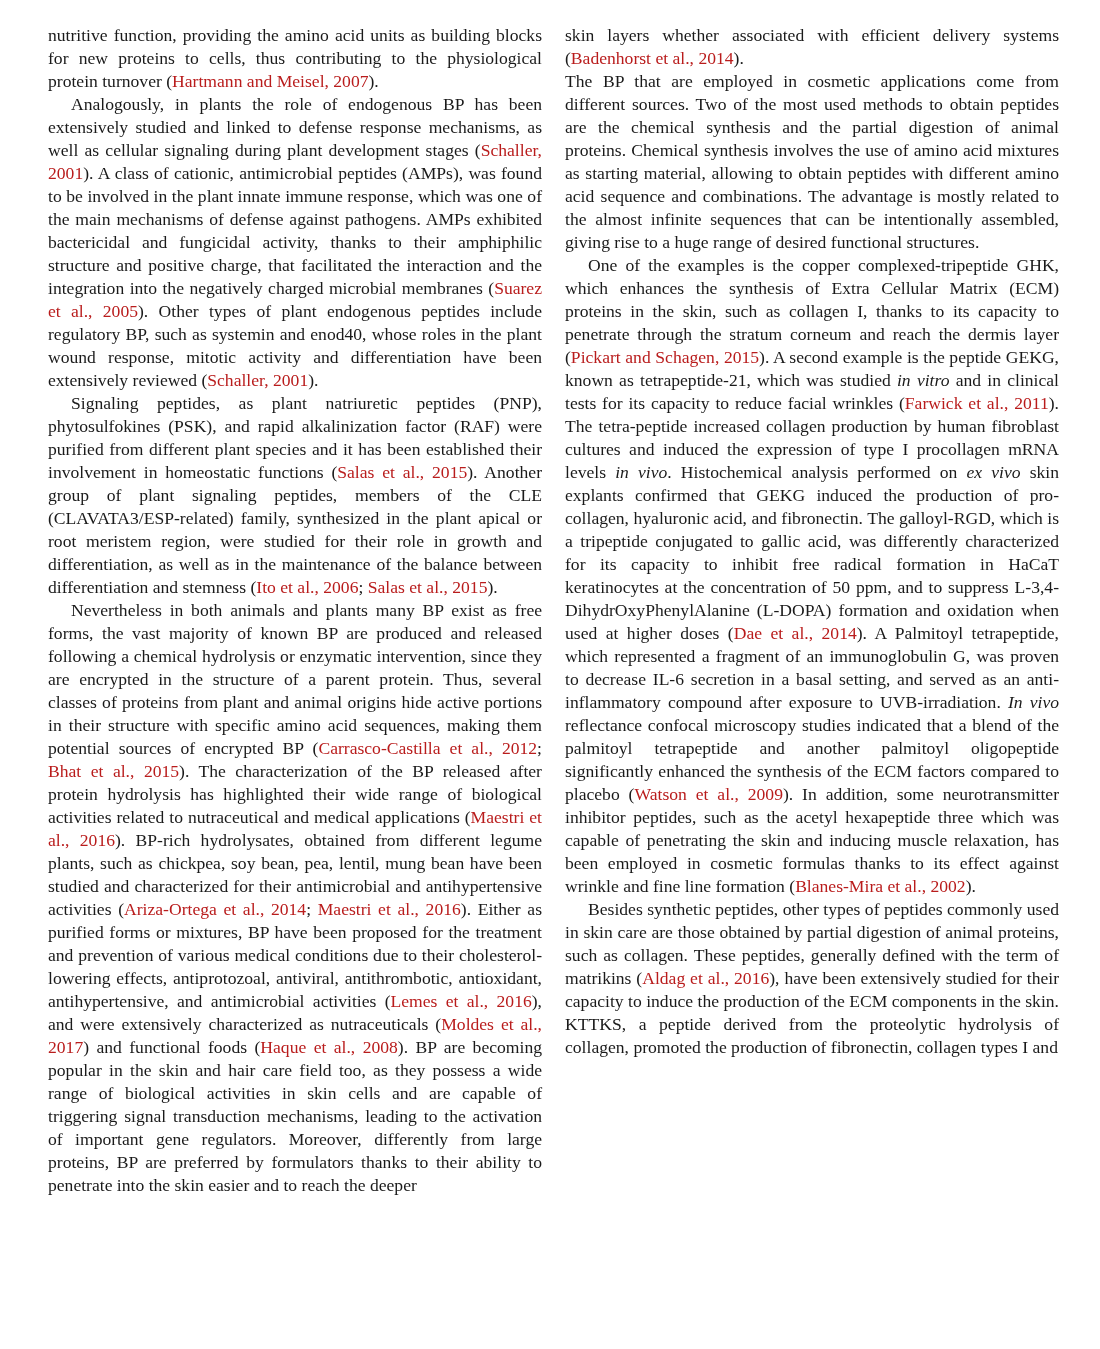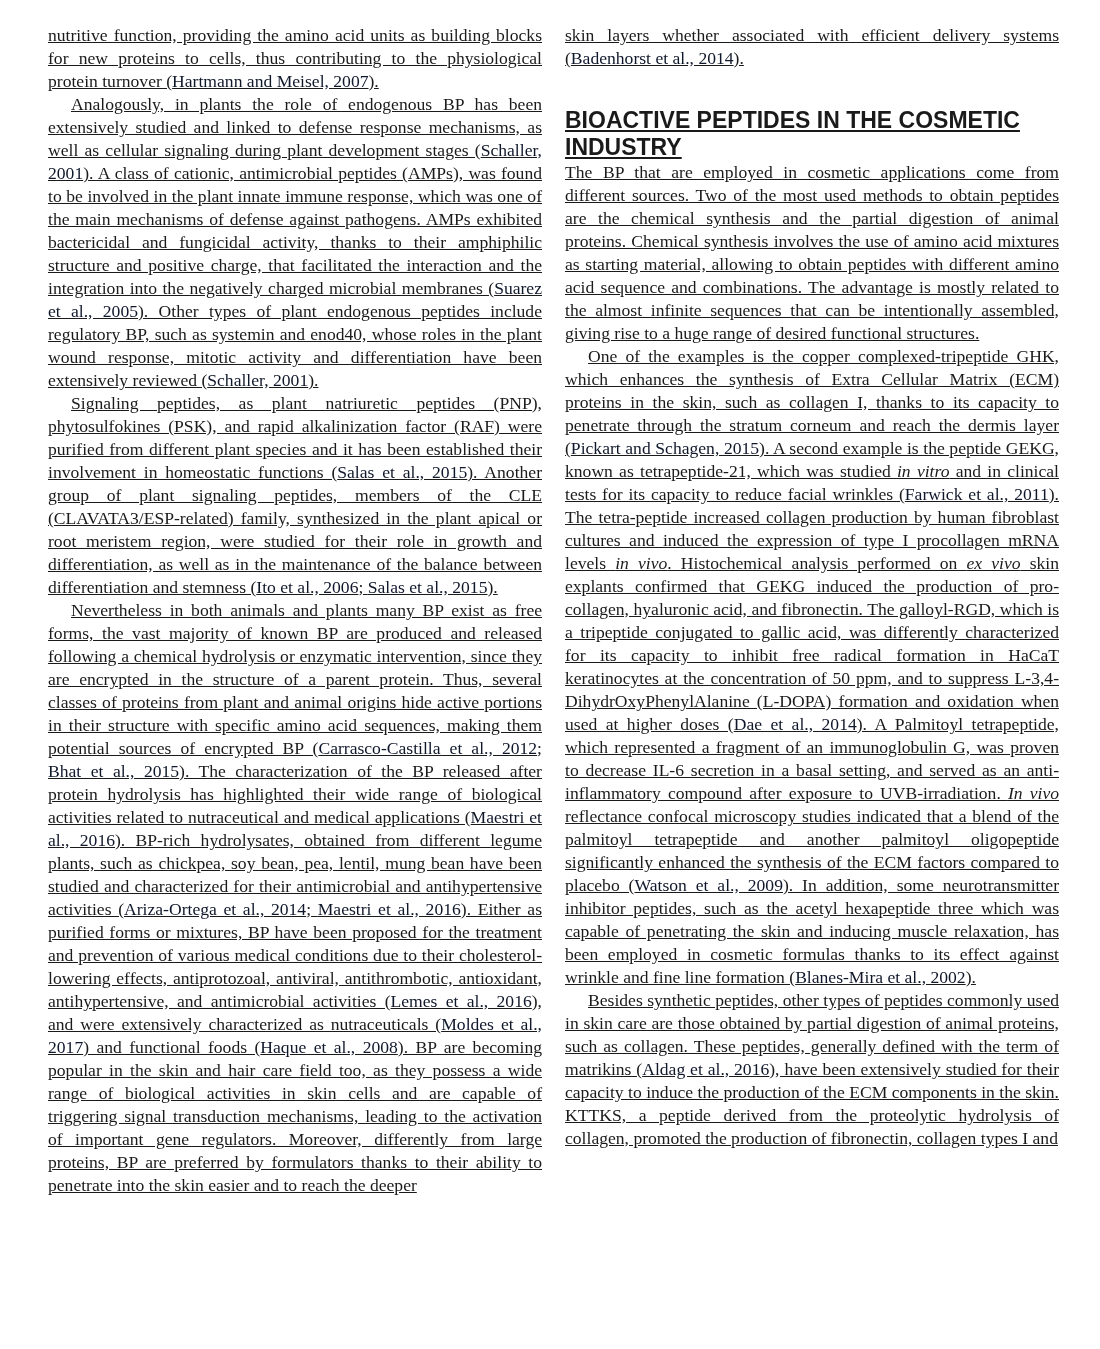--- a/index.html
+++ b/index.html
@@ -1,22 +1,22 @@
 <!DOCTYPE html>
 <html><head>
 <meta charset="utf-8">
 <style>
   html,body{margin:0;padding:0;background:#ffffff;}
   body{width:1100px;height:1349px;overflow:hidden;position:relative;}
-  .col{position:absolute;top:24px;width:494px;font-family:"Liberation Serif","DejaVu Serif",serif;font-size:17.6px;line-height:23px;color:#1a1a1a;text-align:justify;text-decoration:underline;}
+  .col{position:absolute;top:24px;width:494px;font-family:"Liberation Serif","DejaVu Serif",serif;font-size:17.6px;line-height:23px;color:#1a1a1a;text-align:justify;}
   .col-left{left:48px;}
   .col-right{left:565px;}
   p{margin:0;}
   p.indent{text-indent:23px;}
-  .cite{color:#0f172a;}
+  .cite{color:#b91c1c;}
   h2{font-family:"Liberation Sans","DejaVu Sans",sans-serif;font-weight:bold;font-size:23px;line-height:27px;margin:0;color:#1a1a1a;text-align:left;}
   h2.section{margin-top:37px;}
   h2.subsection{margin-top:20px;margin-bottom:0;}
   em{font-style:italic;}
 </style>
 </head>
 <body>
 
 <div class="col col-left">
   <div>
@@ -24,19 +24,18 @@
       <p class="indent">Analogously, in plants the role of endogenous BP has been extensively studied and linked to defense response mechanisms, as well as cellular signaling during plant development stages (<span class="cite">Schaller, 2001</span>). A class of cationic, antimicrobial peptides (AMPs), was found to be involved in the plant innate immune response, which was one of the main mechanisms of defense against pathogens. AMPs exhibited bactericidal and fungicidal activity, thanks to their amphiphilic structure and positive charge, that facilitated the interaction and the integration into the negatively charged microbial membranes (<span class="cite">Suarez et al., 2005</span>). Other types of plant endogenous peptides include regulatory BP, such as systemin and enod40, whose roles in the plant wound response, mitotic activity and differentiation have been extensively reviewed (<span class="cite">Schaller, 2001</span>).</p>
       <p class="indent">Signaling peptides, as plant natriuretic peptides (PNP), phytosulfokines (PSK), and rapid alkalinization factor (RAF) were purified from different plant species and it has been established their involvement in homeostatic functions (<span class="cite">Salas et al., 2015</span>). Another group of plant signaling peptides, members of the CLE (CLAVATA3/ESP-related) family, synthesized in the plant apical or root meristem region, were studied for their role in growth and differentiation, as well as in the maintenance of the balance between differentiation and stemness (<span class="cite">Ito et al., 2006</span>; <span class="cite">Salas et al., 2015</span>).</p>
       <p class="indent">Nevertheless in both animals and plants many BP exist as free forms, the vast majority of known BP are produced and released following a chemical hydrolysis or enzymatic intervention, since they are encrypted in the structure of a parent protein. Thus, several classes of proteins from plant and animal origins hide active portions in their structure with specific amino acid sequences, making them potential sources of encrypted BP (<span class="cite">Carrasco-Castilla et al., 2012</span>; <span class="cite">Bhat et al., 2015</span>). The characterization of the BP released after protein hydrolysis has highlighted their wide range of biological activities related to nutraceutical and medical applications (<span class="cite">Maestri et al., 2016</span>). BP-rich hydrolysates, obtained from different legume plants, such as chickpea, soy bean, pea, lentil, mung bean have been studied and characterized for their antimicrobial and antihypertensive activities (<span class="cite">Ariza-Ortega et al., 2014</span>; <span class="cite">Maestri et al., 2016</span>). Either as purified forms or mixtures, BP have been proposed for the treatment and prevention of various medical conditions due to their cholesterol-lowering effects, antiprotozoal, antiviral, antithrombotic, antioxidant, antihypertensive, and antimicrobial activities (<span class="cite">Lemes et al., 2016</span>), and were extensively characterized as nutraceuticals (<span class="cite">Moldes et al., 2017</span>) and functional foods (<span class="cite">Haque et al., 2008</span>). BP are becoming popular in the skin and hair care field too, as they possess a wide range of biological activities in skin cells and are capable of triggering signal transduction mechanisms, leading to the activation of important gene regulators. Moreover, differently from large proteins, BP are preferred by formulators thanks to their ability to penetrate into the skin easier and to reach the deeper</p>
     </div>
 </div>
 
 <div class="col col-right">
   <div>
       <p>skin layers whether associated with efficient delivery systems (<span class="cite">Badenhorst et al., 2014</span>).</p>
     </div>
-  <h2 class="section">BIOACTIVE PEPTIDES IN THE COSMETIC INDUSTRY</h2>
   <div>
       <p>The BP that are employed in cosmetic applications come from different sources. Two of the most used methods to obtain peptides are the chemical synthesis and the partial digestion of animal proteins. Chemical synthesis involves the use of amino acid mixtures as starting material, allowing to obtain peptides with different amino acid sequence and combinations. The advantage is mostly related to the almost infinite sequences that can be intentionally assembled, giving rise to a huge range of desired functional structures.</p>
       <p class="indent">One of the examples is the copper complexed-tripeptide GHK, which enhances the synthesis of Extra Cellular Matrix (ECM) proteins in the skin, such as collagen I, thanks to its capacity to penetrate through the stratum corneum and reach the dermis layer (<span class="cite">Pickart and Schagen, 2015</span>). A second example is the peptide GEKG, known as tetrapeptide-21, which was studied <em>in vitro</em> and in clinical tests for its capacity to reduce facial wrinkles (<span class="cite">Farwick et al., 2011</span>). The tetra-peptide increased collagen production by human fibroblast cultures and induced the expression of type I procollagen mRNA levels <em>in vivo</em>. Histochemical analysis performed on <em>ex vivo</em> skin explants confirmed that GEKG induced the production of pro-collagen, hyaluronic acid, and fibronectin. The galloyl-RGD, which is a tripeptide conjugated to gallic acid, was differently characterized for its capacity to inhibit free radical formation in HaCaT keratinocytes at the concentration of 50 ppm, and to suppress L-3,4-DihydrOxyPhenylAlanine (L-DOPA) formation and oxidation when used at higher doses (<span class="cite">Dae et al., 2014</span>). A Palmitoyl tetrapeptide, which represented a fragment of an immunoglobulin G, was proven to decrease IL-6 secretion in a basal setting, and served as an anti-inflammatory compound after exposure to UVB-irradiation. <em>In vivo</em> reflectance confocal microscopy studies indicated that a blend of the palmitoyl tetrapeptide and another palmitoyl oligopeptide significantly enhanced the synthesis of the ECM factors compared to placebo (<span class="cite">Watson et al., 2009</span>). In addition, some neurotransmitter inhibitor peptides, such as the acetyl hexapeptide three which was capable of penetrating the skin and inducing muscle relaxation, has been employed in cosmetic formulas thanks to its effect against wrinkle and fine line formation (<span class="cite">Blanes-Mira et al., 2002</span>).</p>
       <p class="indent">Besides synthetic peptides, other types of peptides commonly used in skin care are those obtained by partial digestion of animal proteins, such as collagen. These peptides, generally defined with the term of matrikins (<span class="cite">Aldag et al., 2016</span>), have been extensively studied for their capacity to induce the production of the ECM components in the skin. KTTKS, a peptide derived from the proteolytic hydrolysis of collagen, promoted the production of fibronectin, collagen types I and</p>
     </div>
 </div>
 
 </body></html>

